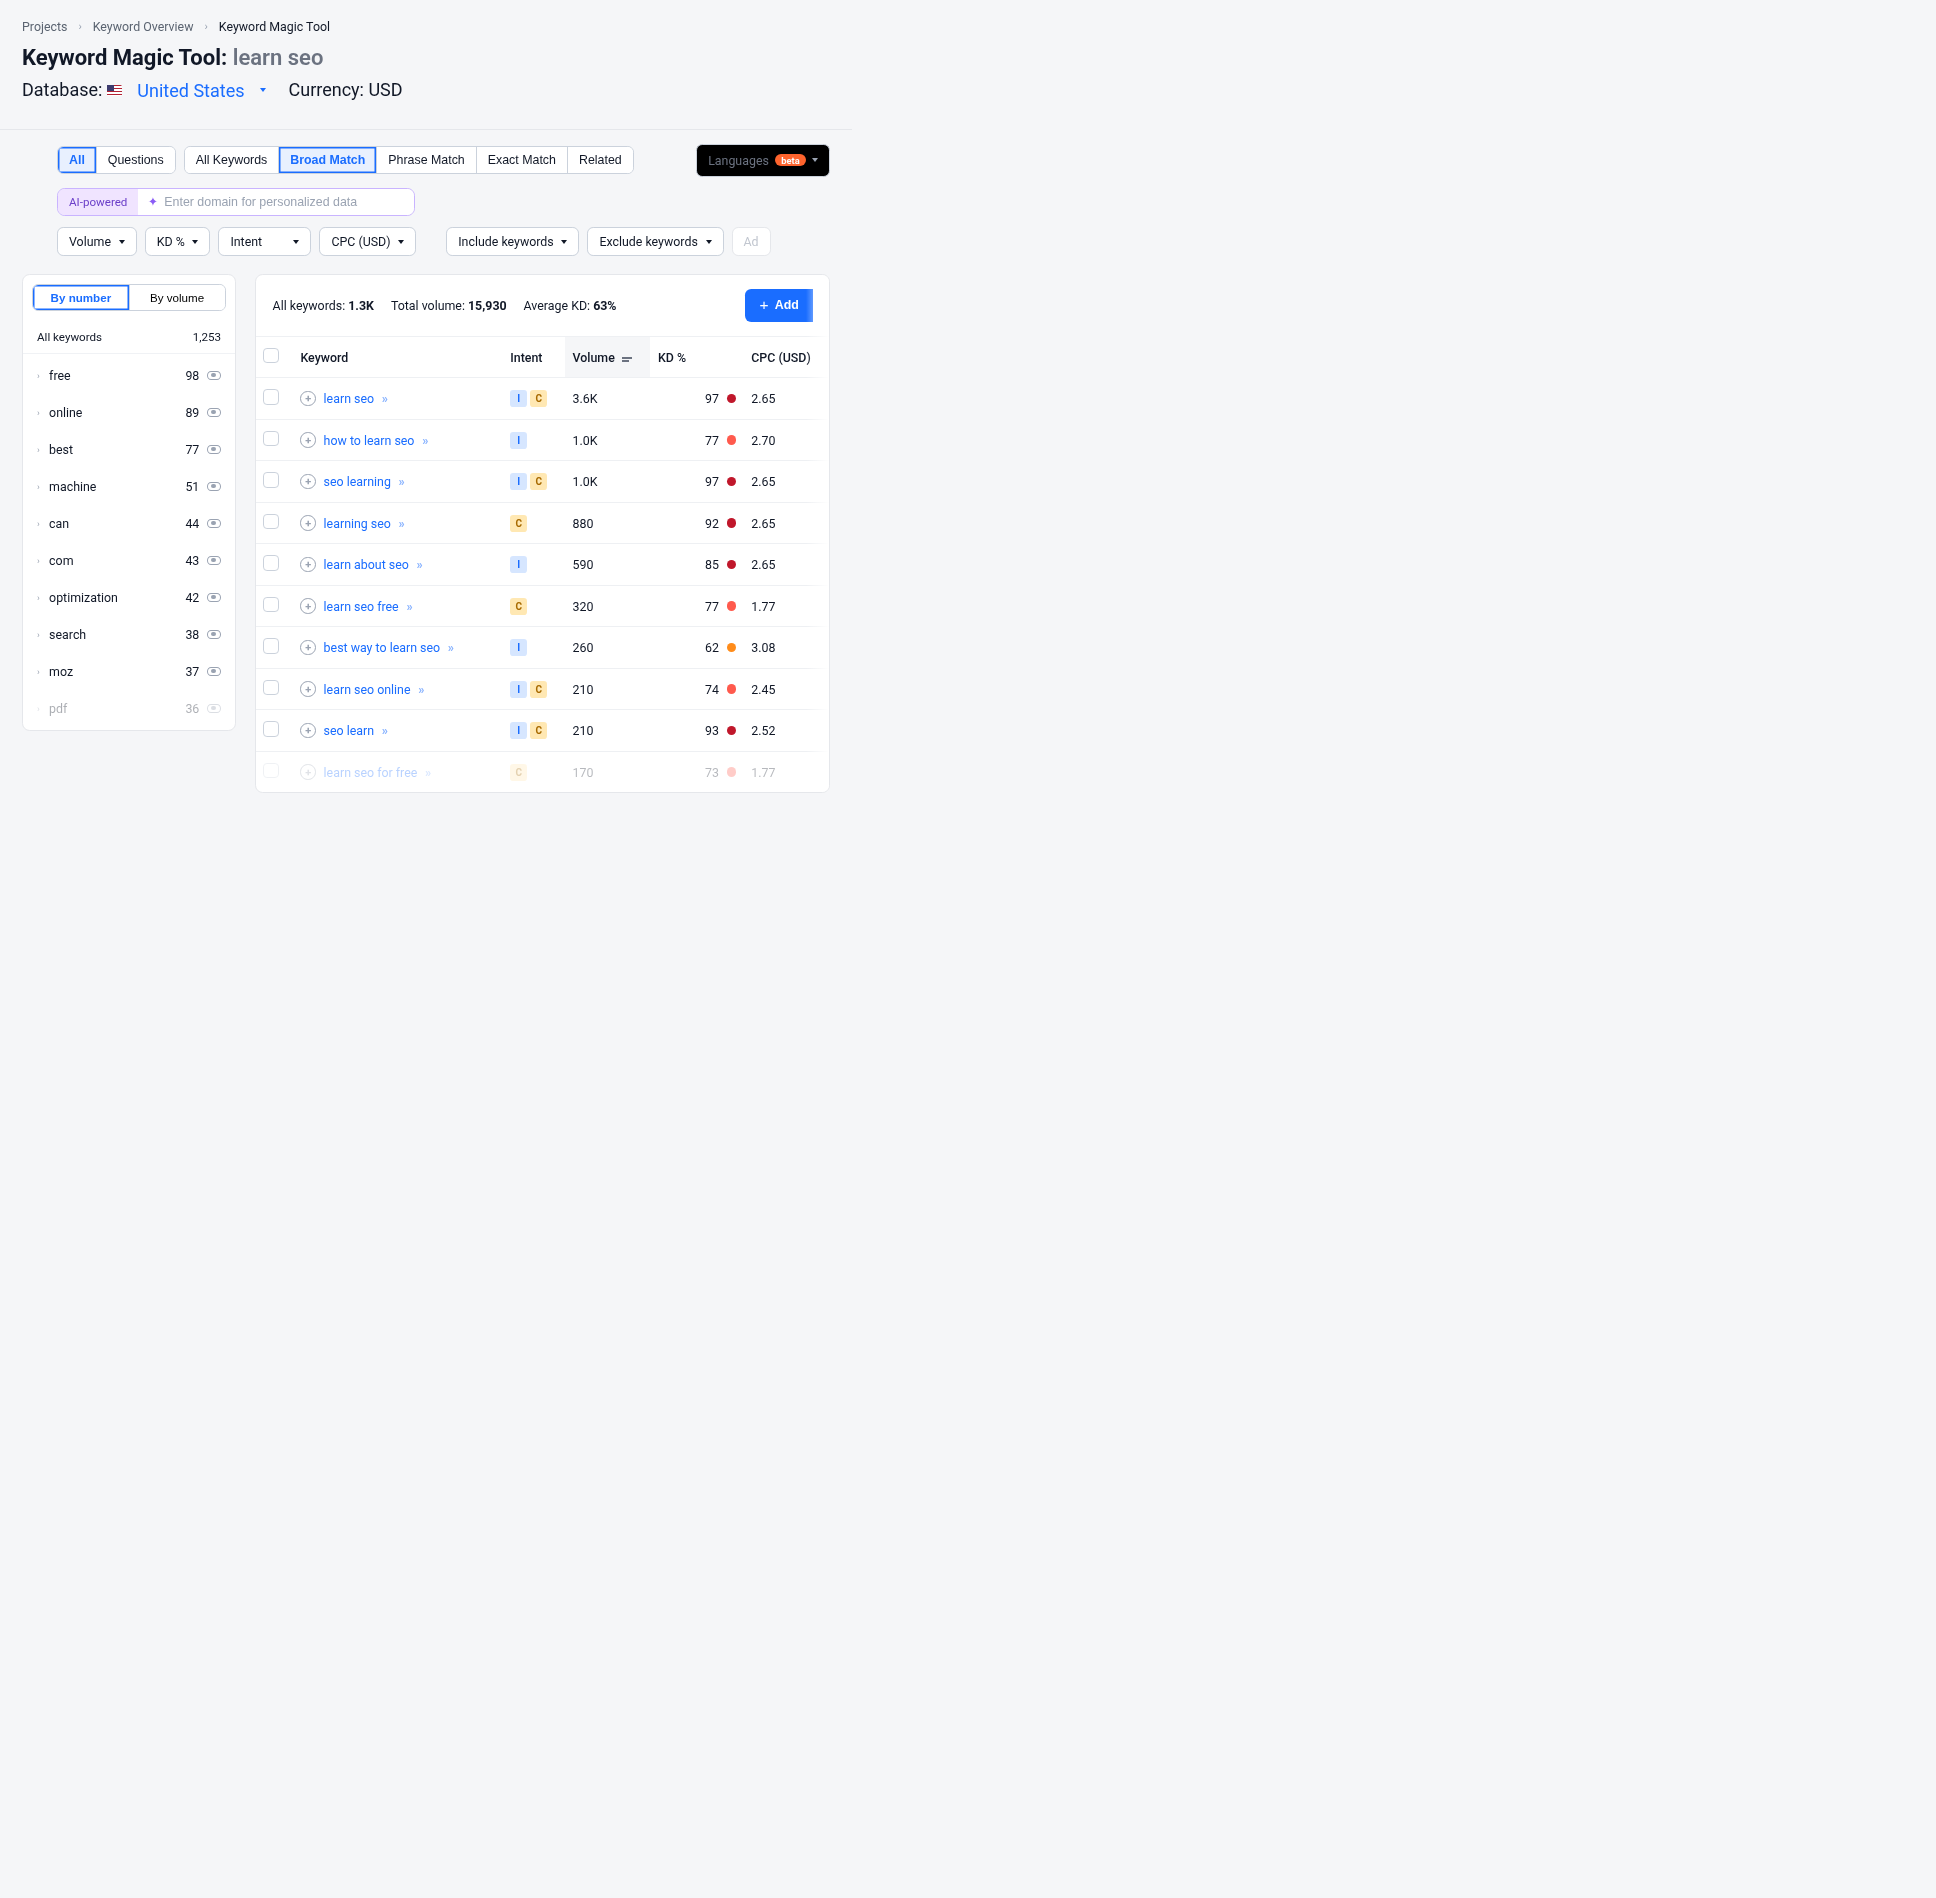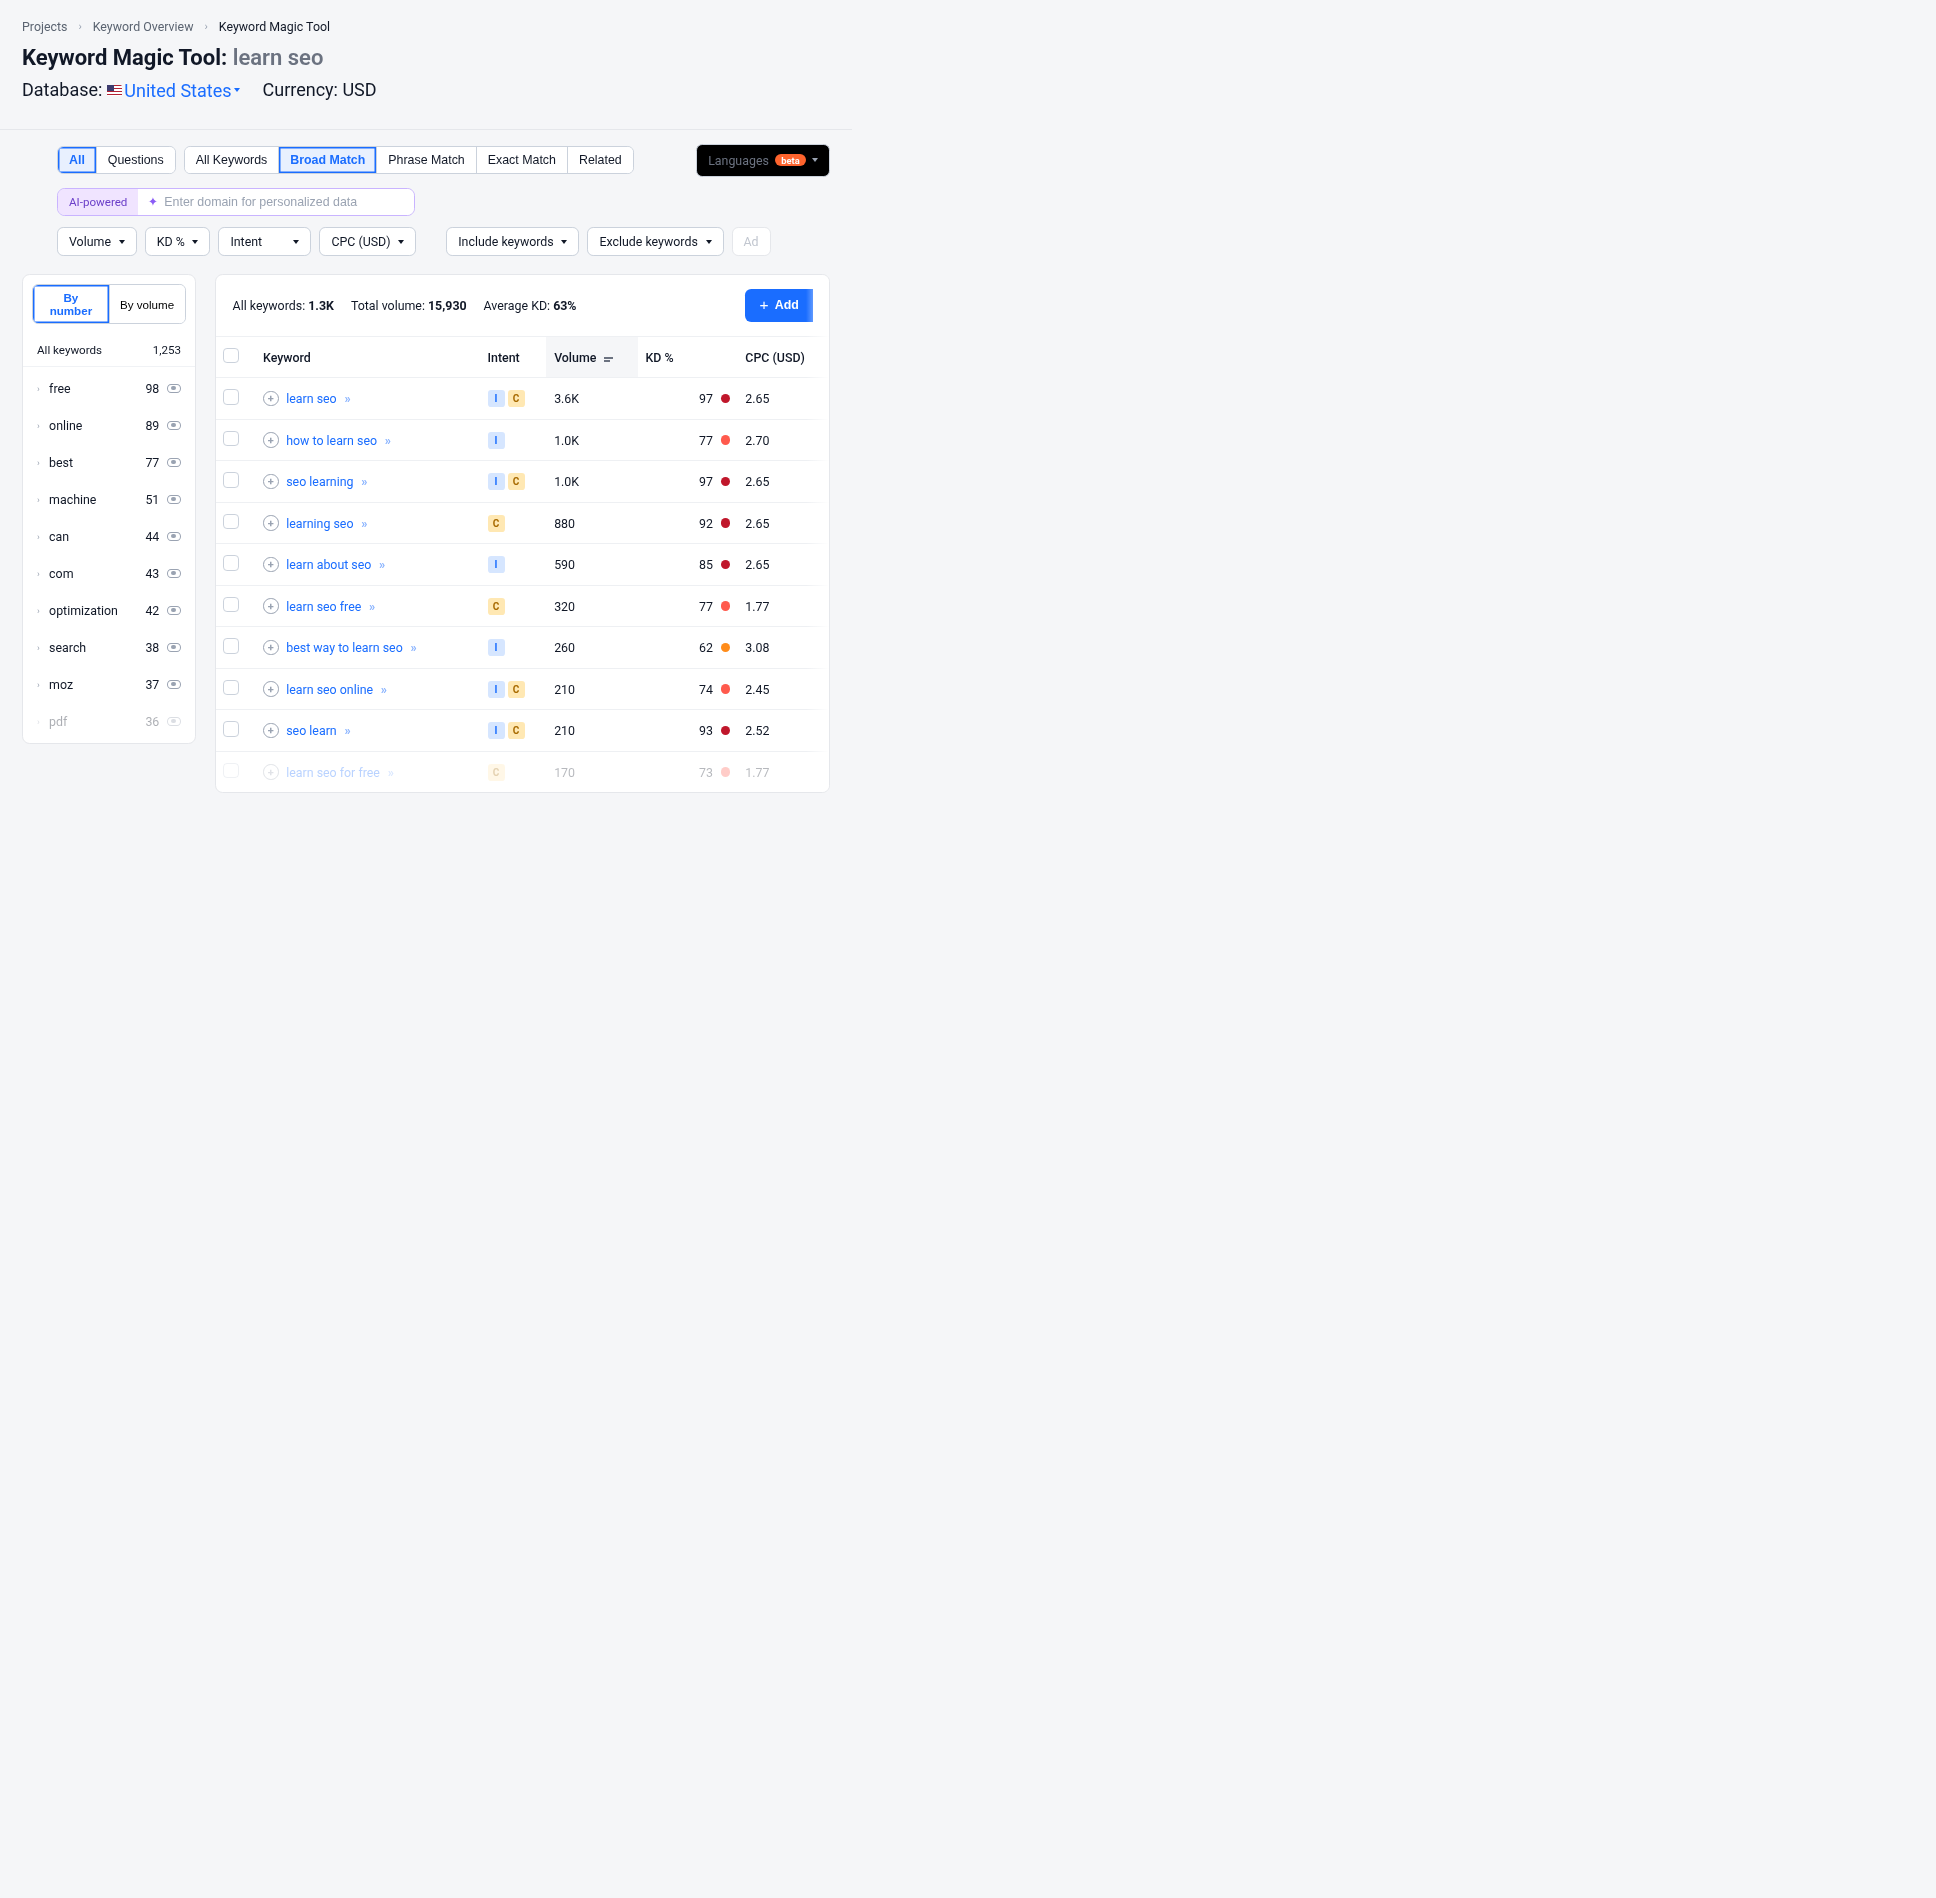--- a/index.html
+++ b/index.html
@@ -17,21 +17,21 @@
   .breadcrumb { display: flex; align-items: center; gap: 11px; margin-bottom: 11px; }
   .crumb { color: #5b6471; font-size: 12.4px; }
   .crumb.current { color: #111827; }
   .crumb-sep { color: #9aa3b2; font-size: 11px; }
 
   h1.page-title { font-size: 22px; font-weight: 700; color: #111827; margin-bottom: 9.3px; }
   h1.page-title .query { color: #6b7280; font-weight: 600; }
 
   .db-row { display: flex; align-items: center; gap: 23px; font-size: 18px; color: #111827; }
   .db-label { color: #111827; }
-  .db-value { color: #1a6dff; display: inline-flex; align-items: center; gap: 2px; cursor: pointer; }
+  .db-value { color: #1a6dff; display: inline-flex; align-items: center; gap: 15px; cursor: pointer; }
   .flag { width: 15.5px; height: 11px; display: inline-block; background: linear-gradient(#b22234 0 7%, #fff 7% 14%, #b22234 14% 21%, #fff 21% 28%, #b22234 28% 35%, #fff 35% 42%, #b22234 42% 49%, #fff 49% 56%, #b22234 56% 63%, #fff 63% 70%, #b22234 70% 77%, #fff 77% 84%, #b22234 84% 91%, #fff 91% 100%); position: relative; border-radius: 1.5px; }
   .flag::before { content: ""; position: absolute; top: 0; left: 0; width: 7px; height: 6.2px; background: #3c3b6e; }
   .chev-down { display: inline-block; width: 0; height: 0; border-left: 3.9px solid transparent; border-right: 3.9px solid transparent; border-top: 4.6px solid currentColor; }
 
   .hr { height: 0.8px; background: #e5e7eb; margin-top: 15.5px; }
 
   
   .toolbar { padding: 14px 22px 0; }
   .row { display: flex; align-items: center; gap: 8px; flex-wrap: wrap; margin-bottom: 11px; margin-left: 35px; }
 
@@ -51,21 +51,21 @@
   .ai-input::placeholder { color: #9aa3b2; }
 
   .filter-btn { display: inline-flex; align-items: center; gap: 7.7px; border: 0.8px solid #cbd2dc; border-radius: 6.2px; background: #fff; padding: 6.2px 11px; font-size: 12.4px; color: #111827; cursor: pointer; }
   .filter-btn .chev-down { border-top-color: #111827; }
   .ghost { color: #c1c6cf; border-color: #e5e7eb; }
 
   
   .content { display: flex; gap: 18.6px; padding: 6.2px 22px 0; align-items: flex-start; }
 
   
-  .sidebar { width: 174px; background: #fff; border: 0.8px solid #e5e7eb; border-radius: 7.7px; flex-shrink: 0; }
+  .sidebar { width: 214px; background: #fff; border: 0.8px solid #e5e7eb; border-radius: 7.7px; flex-shrink: 0; }
   .side-seg { display: flex; margin: 9.3px; border: 0.8px solid #cbd2dc; border-radius: 6.2px; overflow: hidden; }
   .side-seg button { flex: 1; background: #fff; border: none; padding: 6.2px 7.7px; font-size: 11.6px; cursor: pointer; }
   .side-seg button:first-child { border-right: 0.8px solid #cbd2dc; }
   .side-seg button.active { box-shadow: inset 0 0 0 1.5px #1a6dff; color: #1a6dff; font-weight: 600; }
 
   .side-total { display: flex; justify-content: space-between; padding: 9.3px 14px; font-size: 11.6px; color: #111827; border-bottom: 0.8px solid #f0f2f5; }
 
   .side-list { padding: 3.1px 0; }
   .side-item { display: flex; align-items: center; padding: 11px 14px; font-size: 12.4px; cursor: pointer; }
   .side-item .chev { color: #9aa3b2; margin-right: 9.3px; font-size: 9.3px; }

